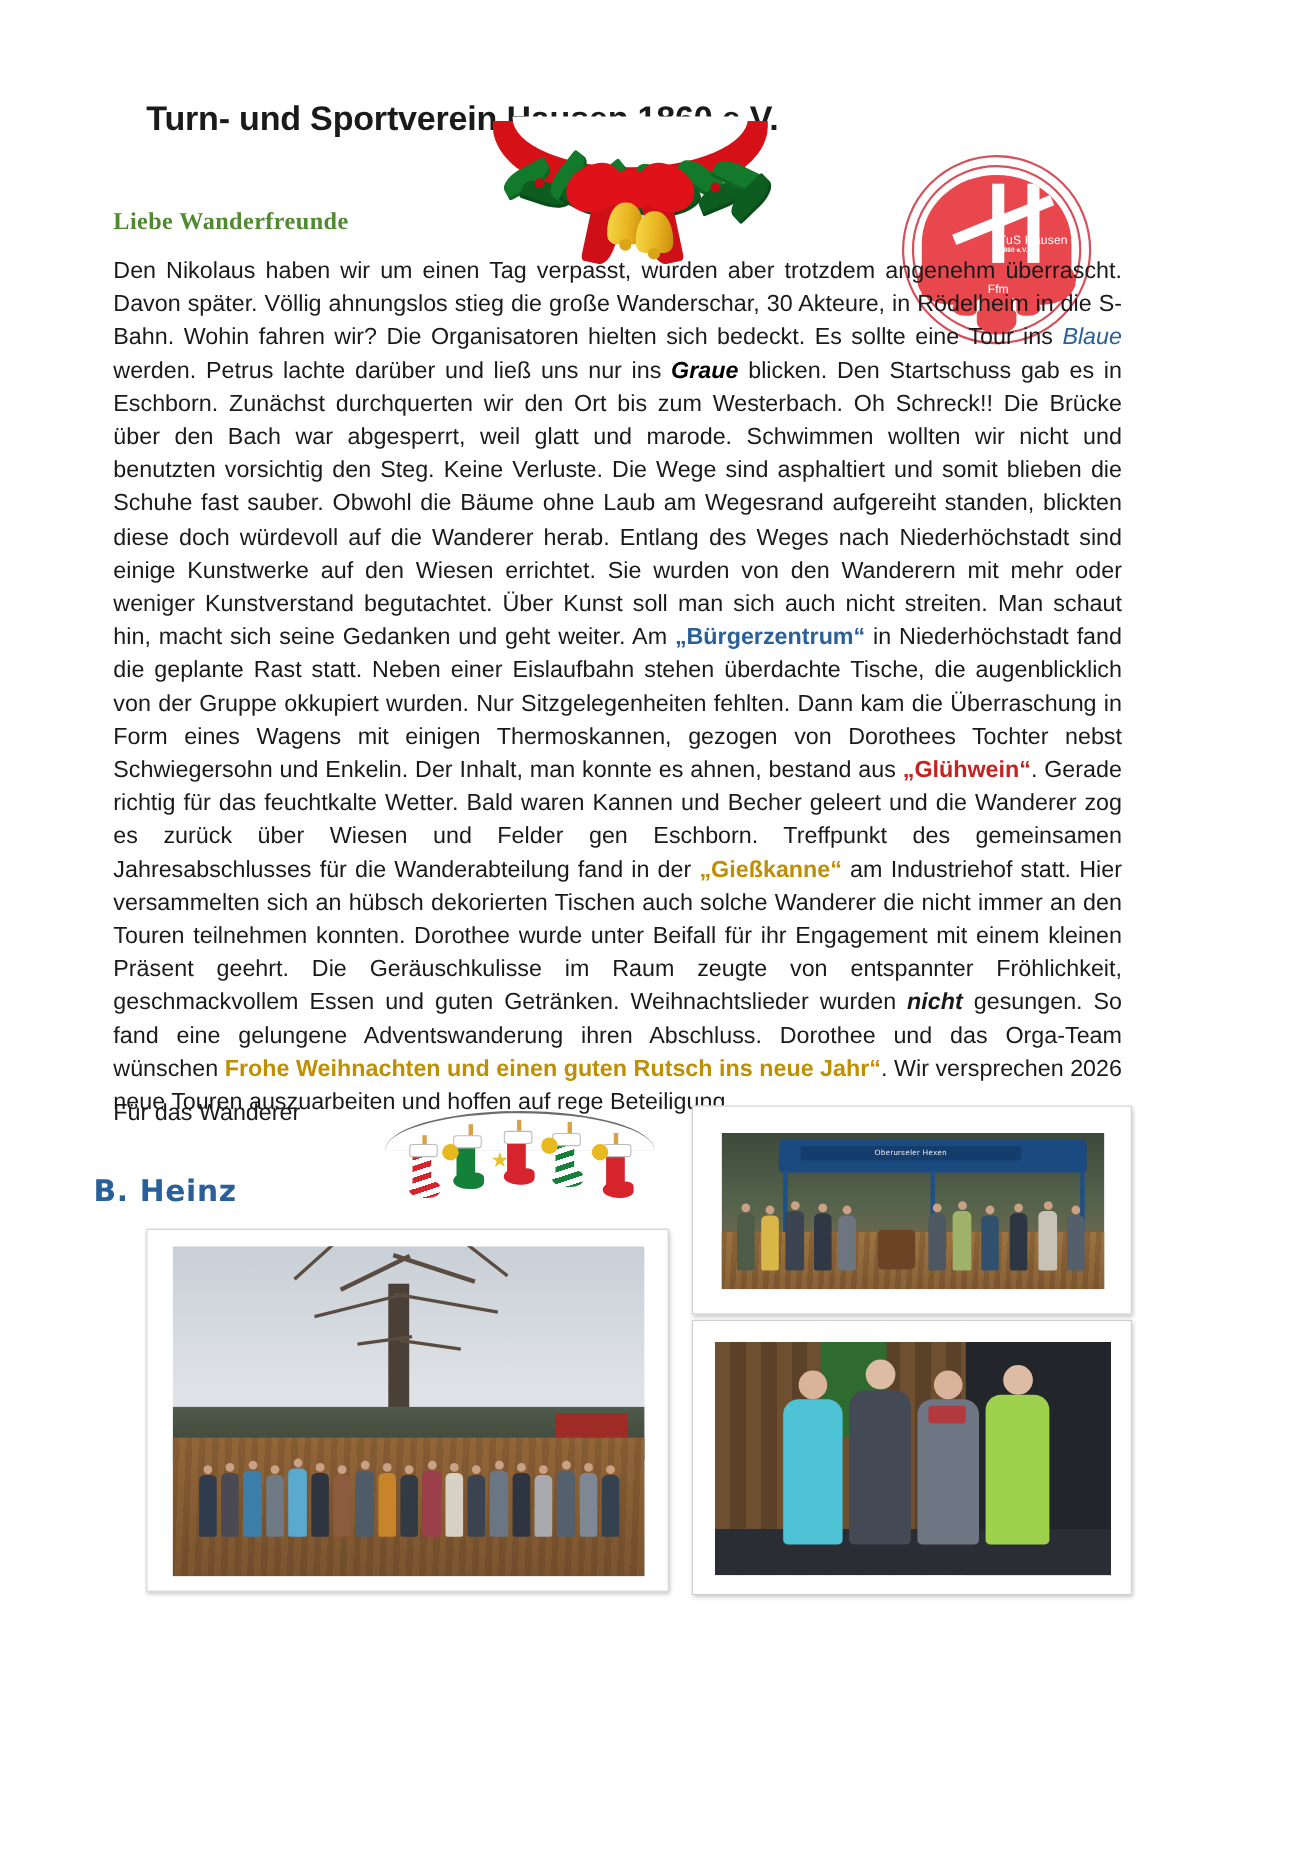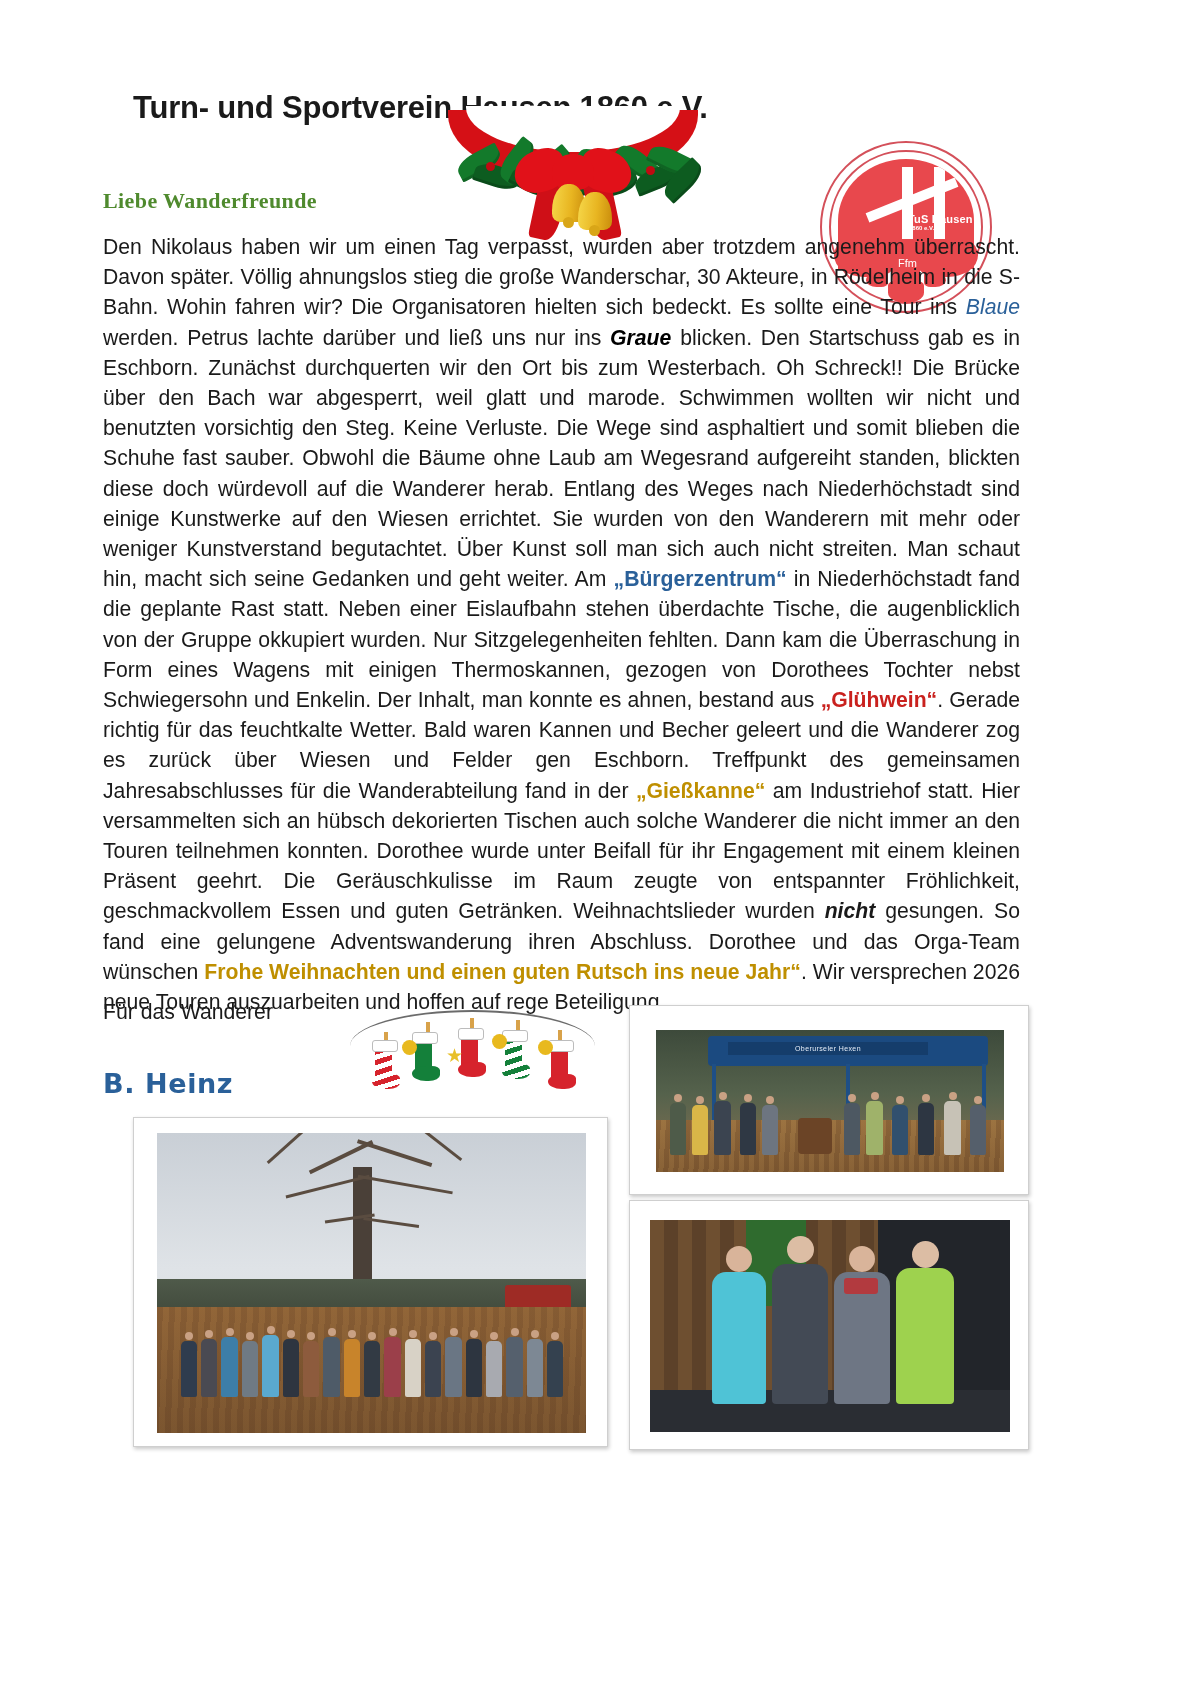--- a/index.html
+++ b/index.html
@@ -159,21 +159,21 @@
   .logo-underline {
     position: absolute;
     left: 18px; top: 125px;
     width: 136px; height: 3px;
     background: #e8484d;
   }
   .logo-text-main {
     position: absolute;
     left: 88px; top: 72px;
     font-size: 11px;
-    font-weight: bold;
+    font-weight: normal;
     color: #ffffff;
     letter-spacing: 0.2px;
   }
   .logo-text-sub {
     position: absolute;
     left: 89px; top: 84px;
     font-size: 6px;
     font-weight: bold;
     color: #ffffff;
   }
@@ -271,21 +271,21 @@
 
   .protokoll {
     position: absolute;
     left: 103px;
     top: 1000px;
     font-size: 21.2px;
     color: #1a1a1a;
   }
   .signature {
     position: absolute;
-    left: 103px;
+    left: 85px;
     top: 1068px;
     font-size: 27px;
     font-weight: bold;
     color: #2a6099;
     font-family: "DejaVu Sans", sans-serif;
     letter-spacing: 0.6px;
   }
 
   
   .garland {

